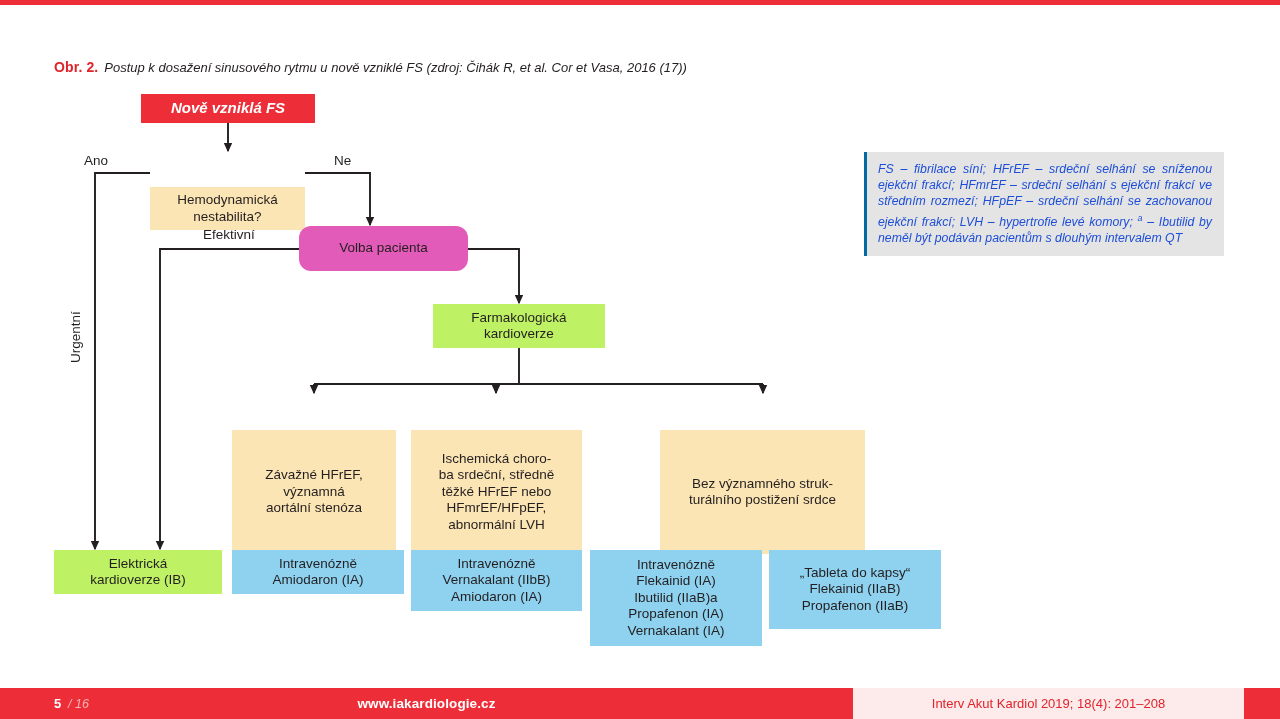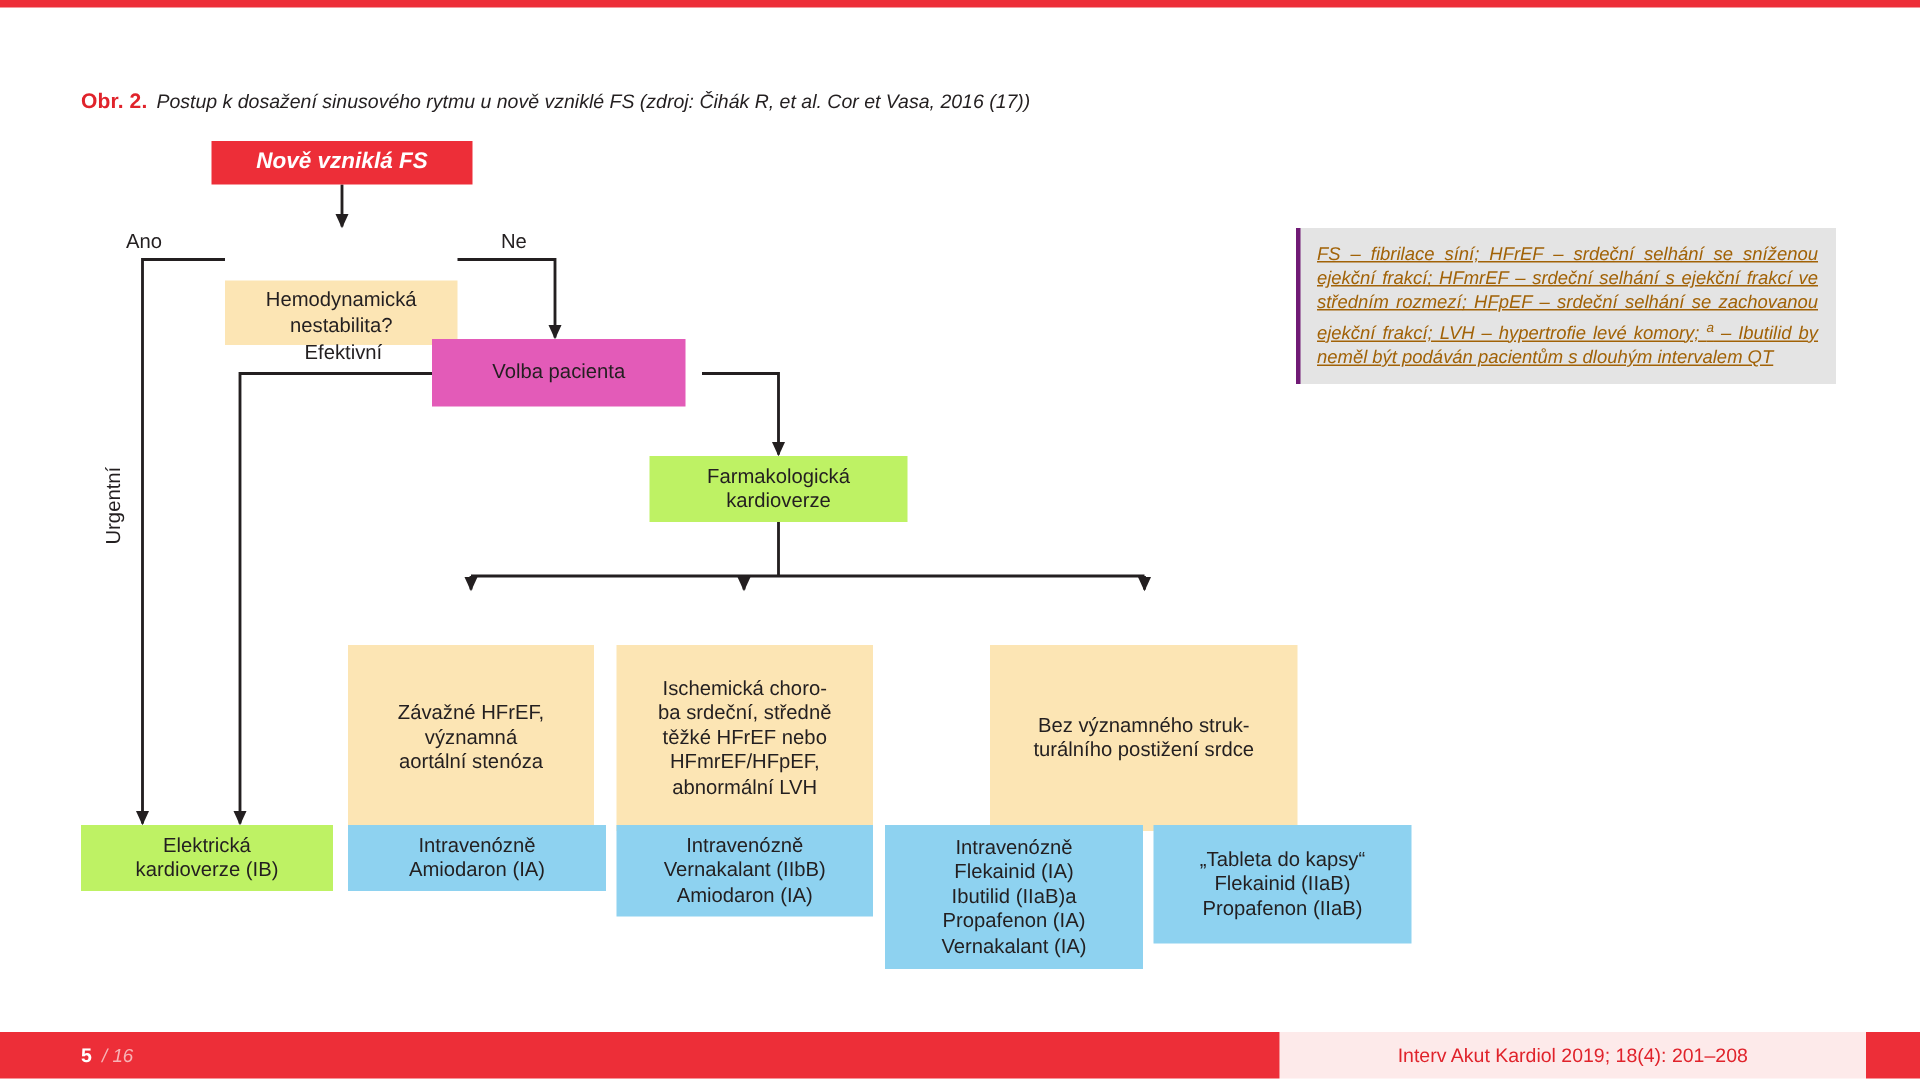--- a/index.html
+++ b/index.html
@@ -87,28 +87,27 @@
     pointer-events: none;
   }
 
   
   #legend {
     position: absolute;
     left: 864px; top: 152px;
     width: 360px;
     box-sizing: border-box;
     background: #e4e4e4;
-    border-left: 3px solid #701a75;
+    border-left: 3px solid #0369a1;
     padding: 9px 12px 10px 11px;
     font-style: italic;
     font-size: 12.3px;
     line-height: 16.2px;
-    color: #a16207;
+    color: #1d4ed8;
     text-align: justify;
-    text-decoration: underline;
   }
   #legend sup { font-size: 9px; }
 
   
   #footer {
     position: absolute;
     left: 0; bottom: 0;
     width: 1280px; height: 31px;
     display: flex;
     align-items: stretch;
@@ -203,21 +202,21 @@
     <path d="M 763 518 L 763 535"></path>
     <path d="M 700 535 L 855 535"></path>
   </g>
 </svg>
 
 <div class="node red" style="left:141px; top:94px; width:174px; height:29px;">Nově vzniklá FS</div>
 
 <div class="node yellow" style="left:150px; top:151px; width:155px; height:43px;">Hemodynamická
 nestabilita?</div>
 
-<div class="node pink" style="left:288px; top:226px; width:169px; height:45px;">Volba pacienta</div>
+<div class="node pink" style="left:299px; top:226px; width:169px; height:45px;border-radius:12px;">Volba pacienta</div>
 
 <div class="node green" style="left:433px; top:304px; width:172px; height:44px;">Farmakologická
 kardioverze</div>
 
 <div class="node yellow" style="left:232px; top:394px; width:164px; height:124px;">Závažné HFrEF,
 významná
 aortální stenóza</div>
 
 <div class="node yellow" style="left:411px; top:394px; width:171px; height:124px;">Ischemická choro-
 ba srdeční, středně
@@ -257,16 +256,17 @@
 <div class="edge-label vertical" style="left:68px; top:363px;">Urgentní</div>
 
 <div id="legend">
   <span>FS – fibrilace síní; HFrEF – srdeční selhání se sníženou ejekční frakcí; HFmrEF – srdeční selhání s ejekční frakcí ve středním rozmezí; HFpEF – srdeční selhání se zachovanou ejekční frakcí; LVH – hypertrofie levé komory; </span><sup>a</sup><span> – Ibutilid by neměl být podáván pacientům s dlouhým intervalem QT</span>
 </div>
 
 <div id="footer">
   <div class="seg-page">
     <span class="page-num">5</span>
     <span class="page-total">/ 16</span>
+    <span class="site">www.iakardiologie.cz</span>
   </div>
   <div class="seg-cite">Interv Akut Kardiol 2019; 18(4): 201–208</div>
   <div class="seg-end"></div>
 </div>
 
 </body></html>

